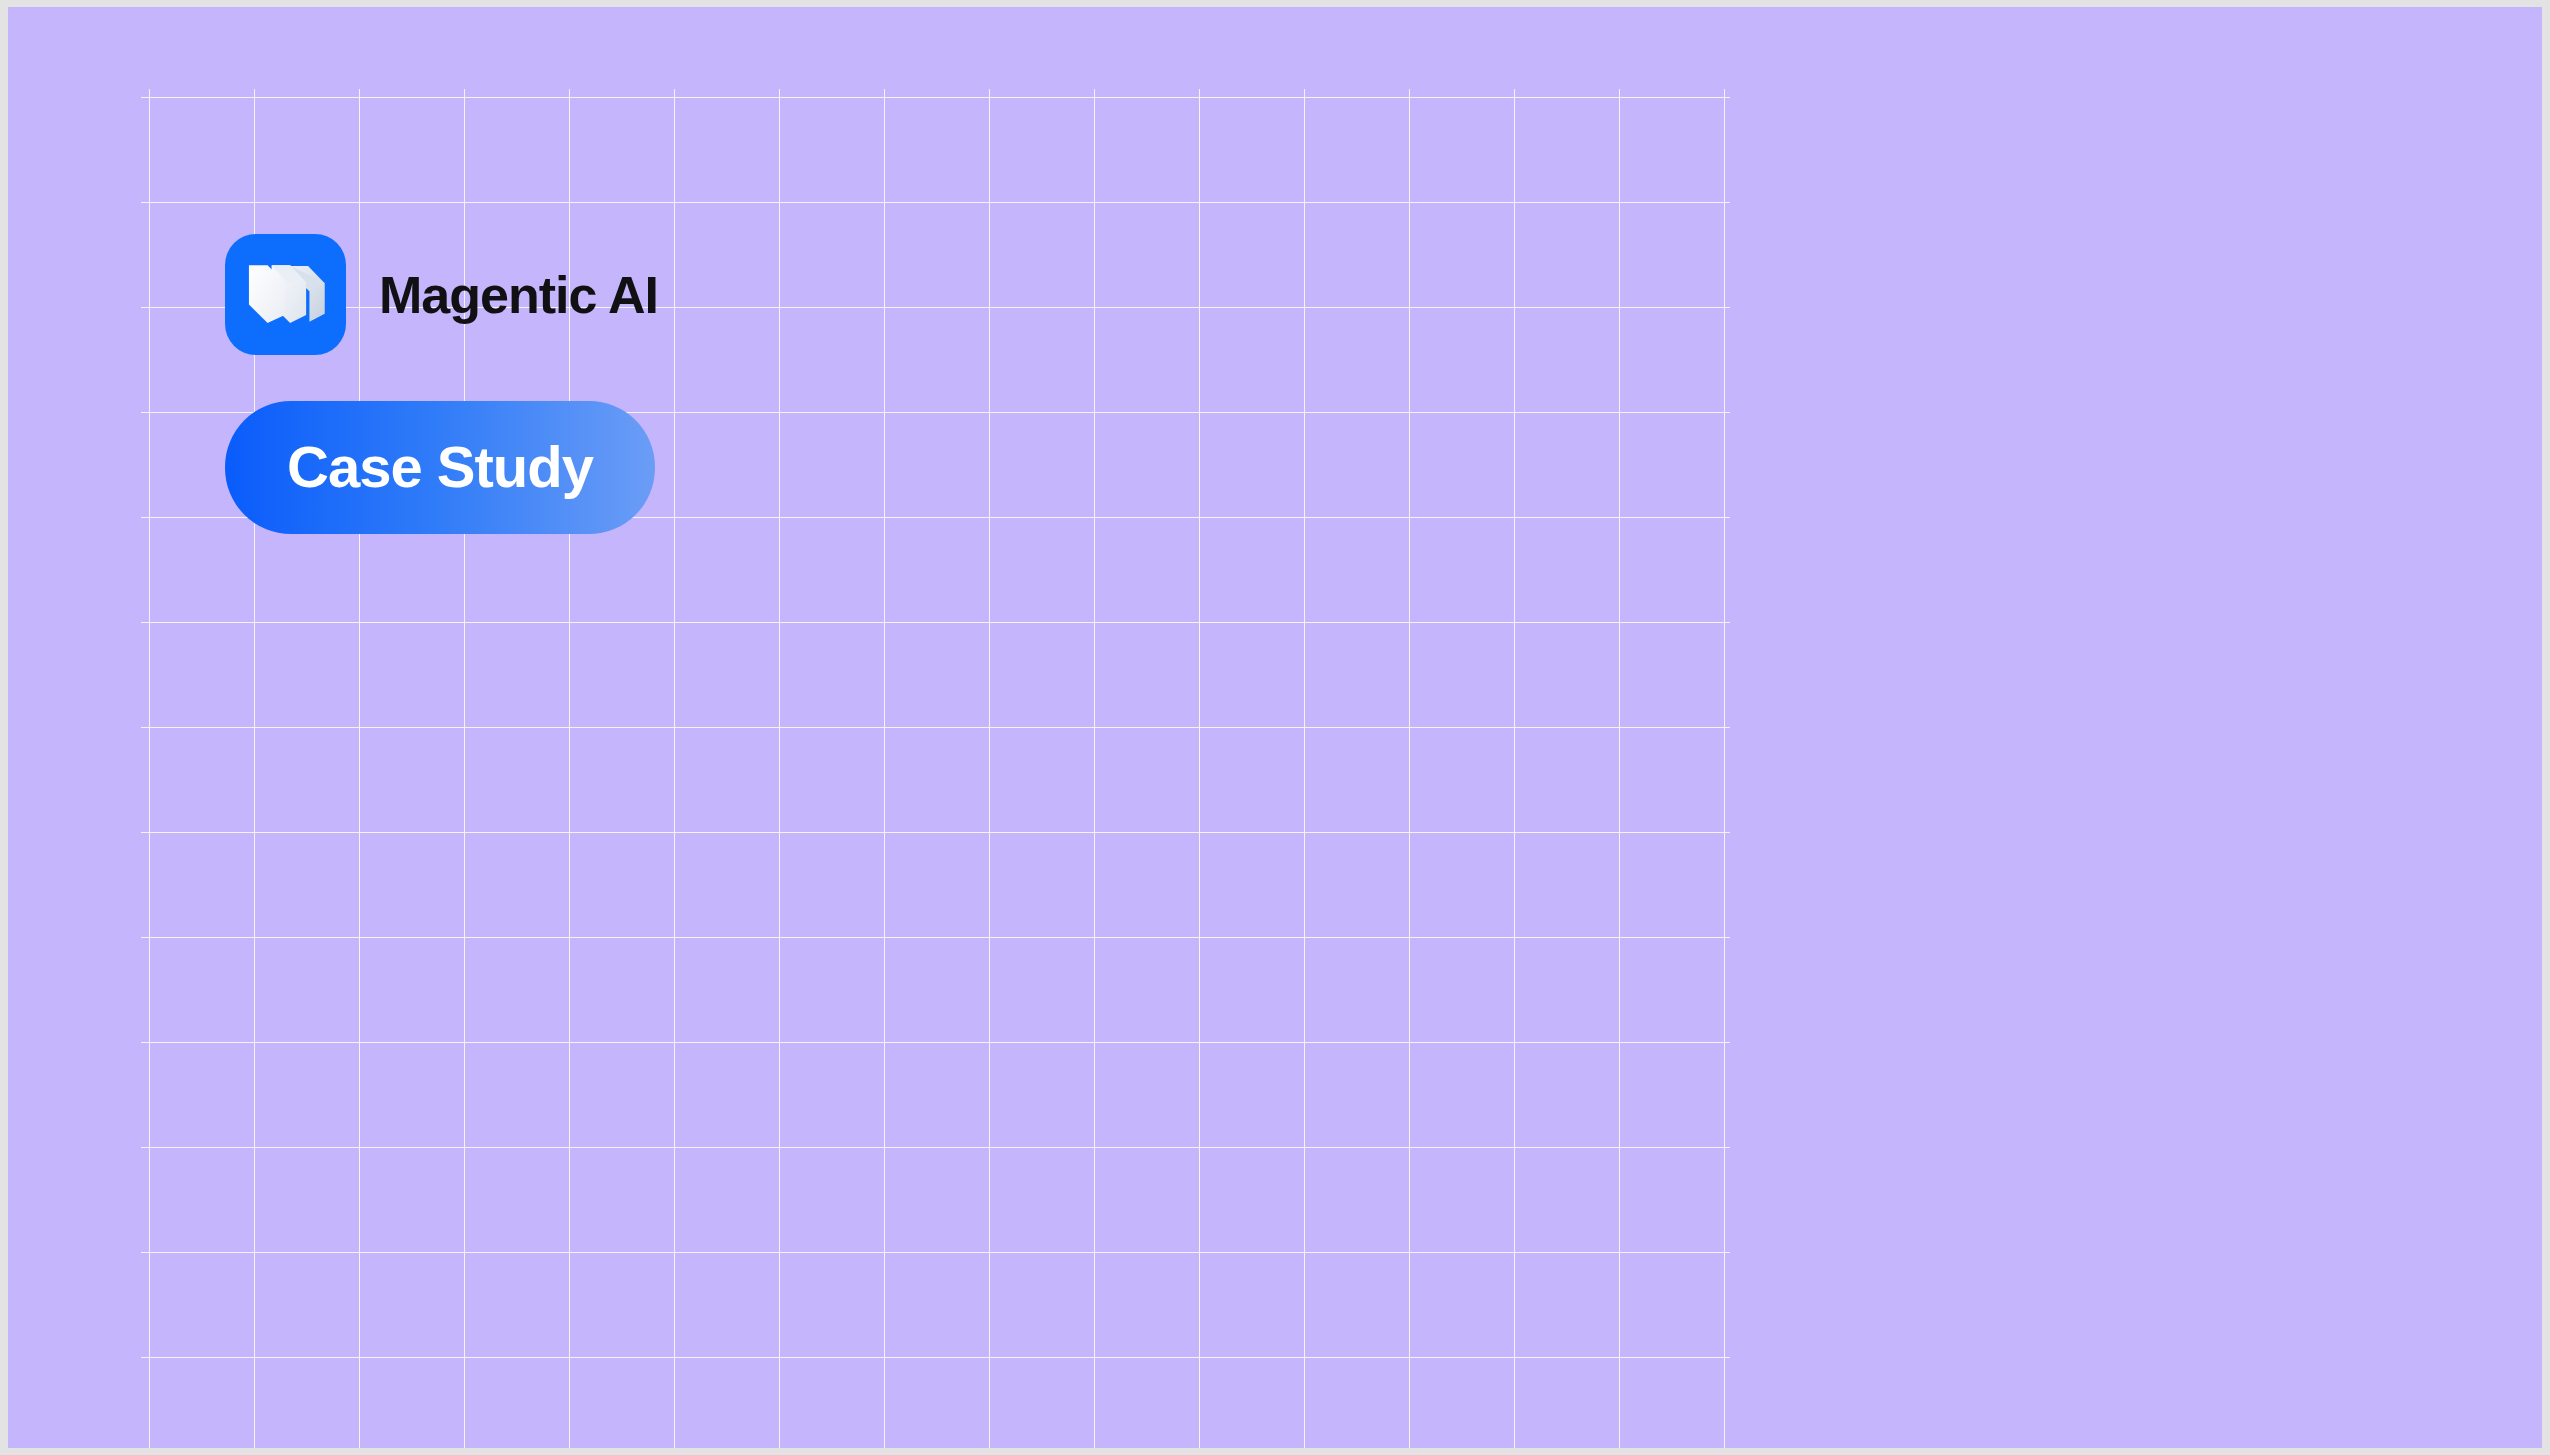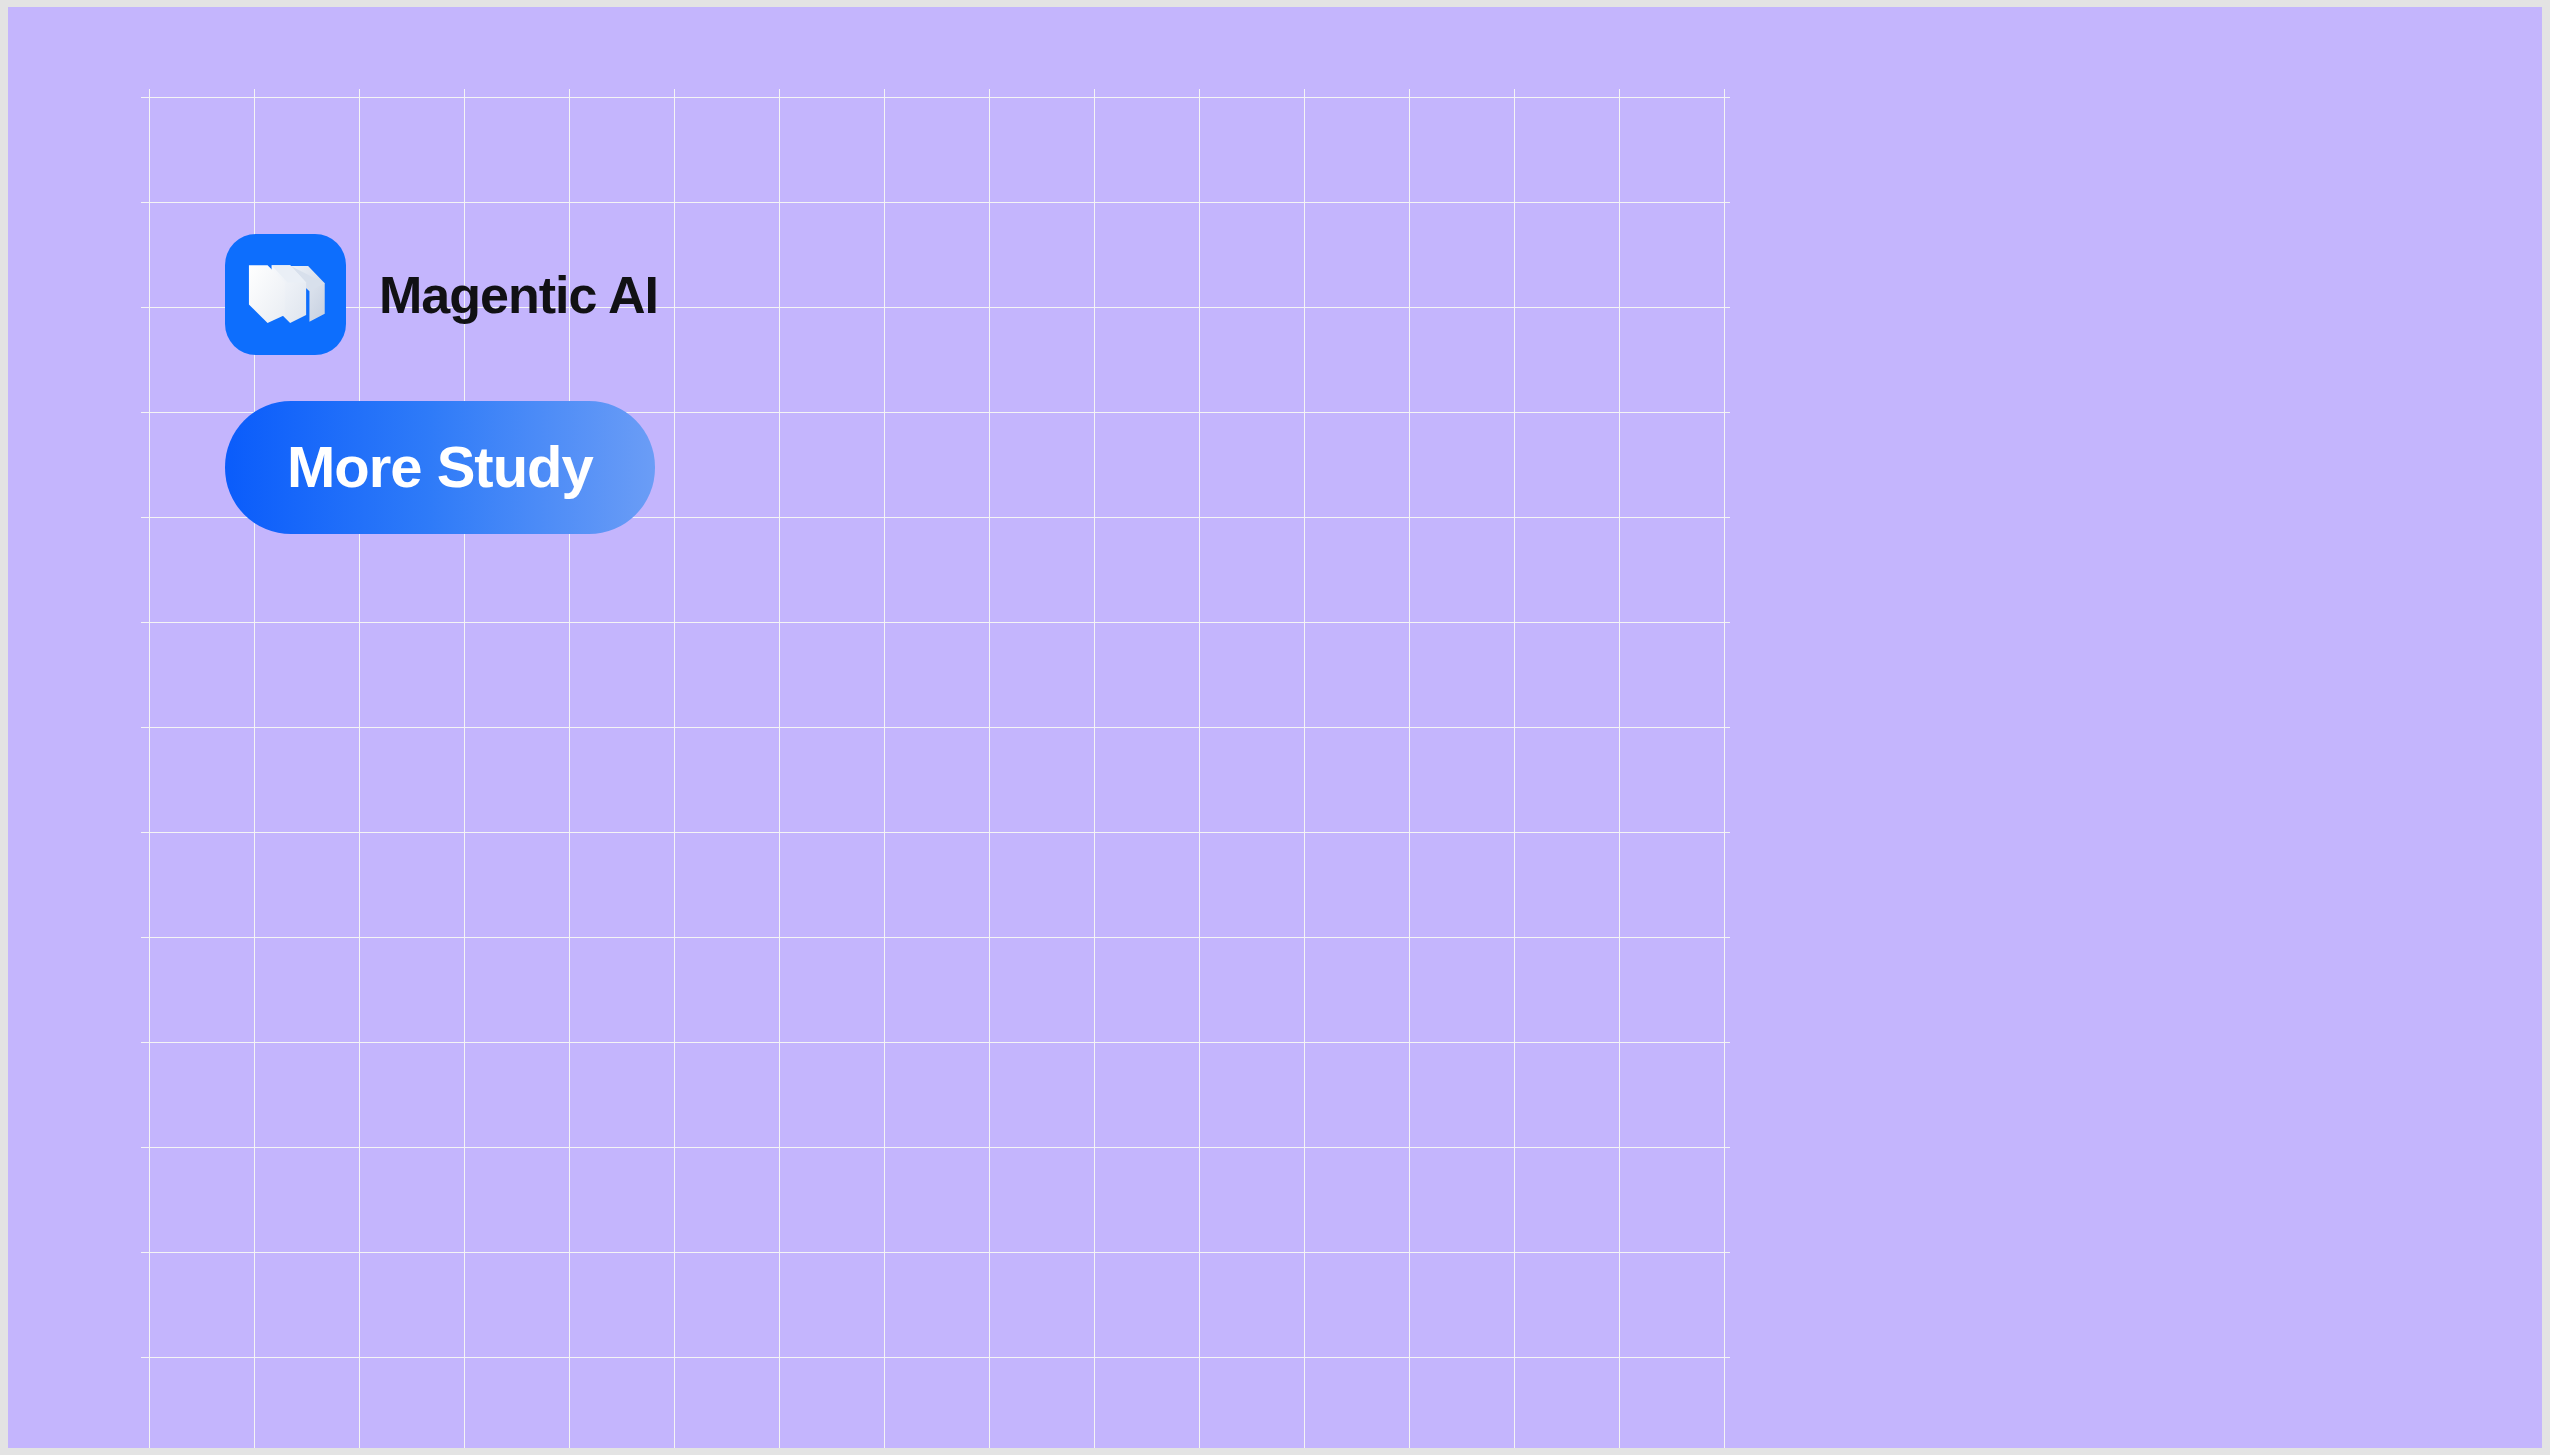--- a/index.html
+++ b/index.html
@@ -151,19 +151,19 @@
             <path d="M70 47 L98 47 L122 73 L122 122 L98 134 L70 106 Z" fill="url(#lg2)"></path>
             <path d="M70 47 L98 47 L122 73 L94 73 Z" fill="#eaeff6"></path>
             <path d="M36 47 L64 47 L90 73 L90 122 L64 134 L36 106 Z" fill="url(#lg1)"></path>
           </svg>
         </div>
         <div class="brand-name">Magentic AI</div>
       </div>
 
 
       <div class="badge-row">
-        <button class="badge">More Study</button>
+        <button class="badge">Case Study</button>
       </div>
 
     </div>
   </div>
 </div>
 
 
 </body></html>

